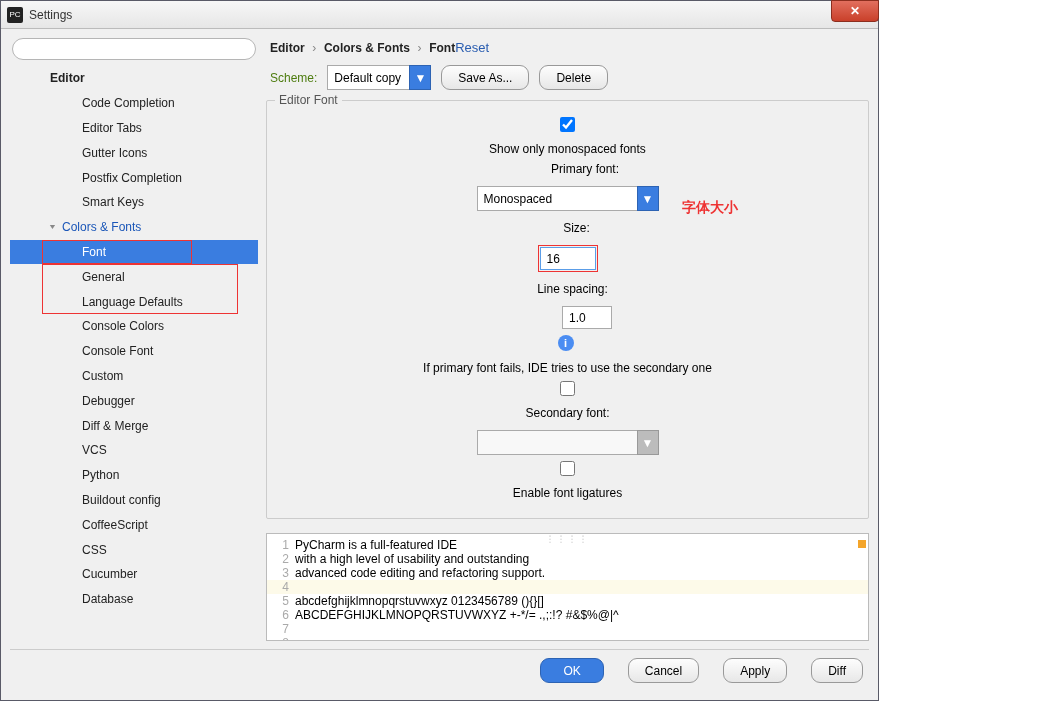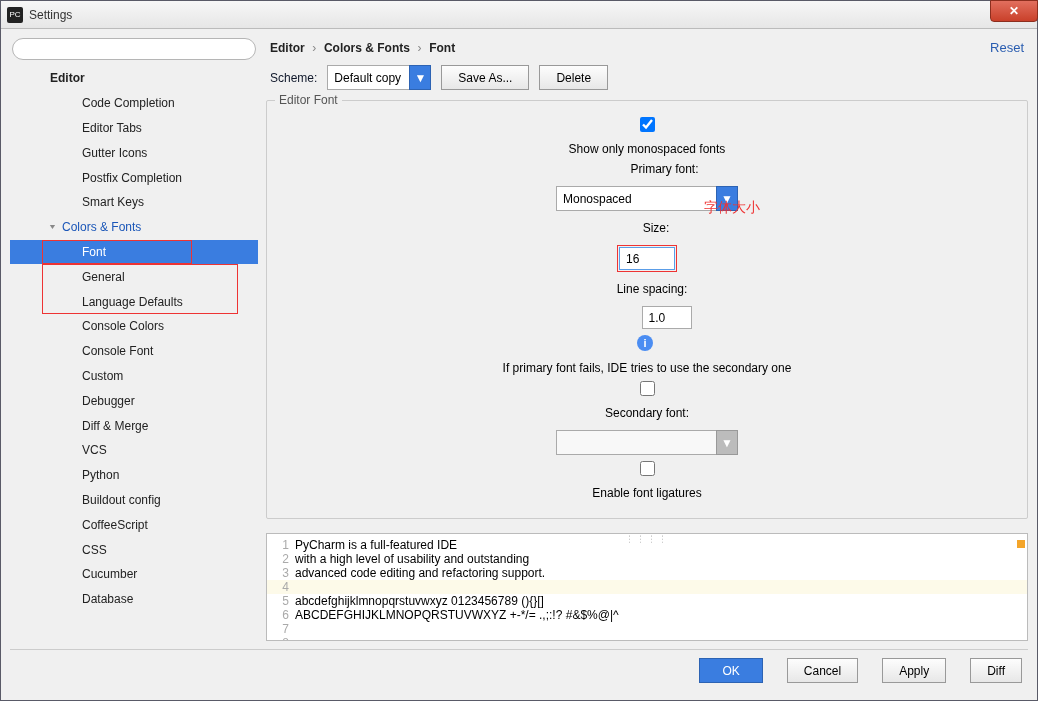--- a/index.html
+++ b/index.html
@@ -1,17 +1,17 @@
 <!DOCTYPE html>
 <html><head>
 <meta charset="utf-8">
 <style>
 * { box-sizing: border-box; margin: 0; padding: 0; font-family: "Segoe UI", Tahoma, sans-serif; font-size: 12px; }
 body { background: #fff; }
-.window { width: 1038px; height: 701px; border: 1px solid #595a67; background: #f0f0f0; position: relative; }
+.window { width: 879px; height: 701px; border: 1px solid #595a67; background: #f0f0f0; position: relative; }
 .titlebar { height: 28px; background: linear-gradient(#f7f7f7,#e6e6e6); border-bottom: 1px solid #bbb; display: flex; align-items: center; padding: 0 6px; position: relative; }
 .titlebar .app-icon { width: 16px; height: 16px; background: #222; color: #fff; font-size: 8px; display:flex;align-items:center;justify-content:center; margin-right:6px; border-radius:2px;}
 .titlebar .title { font-size: 12px; color:#333; }
 .close-btn { position:absolute; right:-1px; top:-1px; width:48px; height:22px; background: linear-gradient(#e26f5e,#c9402a); border:1px solid #8c2e1e; border-top-left-radius:0; border-bottom-left-radius:4px; border-bottom-right-radius:4px; display:flex;align-items:center;justify-content:center; color:#fff; font-weight:bold; }
 .content { position:absolute; top:28px; left:0; right:0; bottom:0; padding:9px; display:flex; flex-direction:column; }
 .main-row { display:flex; flex:1; gap:8px; min-height:0; }
 .sidebar { width:248px; display:flex; flex-direction:column; }
 .search-wrap { padding: 0 2px 6px 2px; }
 .search { width:100%; height:22px; border:1px solid #b5b5b5; border-radius:11px; padding:0 22px 0 22px; background:#fff; position:relative; }
 .search-wrap { position:relative; }
@@ -21,31 +21,31 @@
 .tree-item.level0 { padding-left:40px; font-weight:bold; }
 .tree-item.level1 { padding-left:72px; }
 .tree-item.level2 { padding-left:72px; }
 .tree-item.expandable { padding-left:52px; position:relative; }
 .tree-item.expandable::before { content:"▼"; position:absolute; left:38px; font-size:9px; color:#888; transform:scaleY(0.8);}
 .tree-item.selected { background:#3a7de0; color:#fff; }
 .tree-item.colors-fonts { color:#1a56b8; }
 .red-box { border:1px solid #e33; }
 .red-box-inner { position:absolute; border:1px solid #e33; pointer-events:none; }
 .right { flex:1; display:flex; flex-direction:column; min-width:0; }
-.breadcrumb-row { display:flex; align-items:center; justify-content:space-between; padding:2px 4px 8px 4px; }
+.breadcrumb-row { display:flex; align-items:center; padding:2px 4px 8px 4px; }
 .breadcrumb { font-size:13px; color:#222;}
 .breadcrumb b { font-weight:bold;}
 .reset { color:#2a5db0; font-size:13px; cursor:pointer;}
 .scheme-row { display:flex; align-items:center; gap:10px; padding:2px 4px 10px 4px;}
-.label { color:#0f172a; }
+.label { color:#4d7c0f; }
 .combo { display:flex; align-items:flex-end; height:25px;}
 .combo input, .combo .combo-text { height:25px; border:1px solid #aaa; background:#fff; padding:0 6px; border-right:none; }
 .combo .combo-text { display:flex;align-items:center; min-width:82px;}
 .combo .combo-arrow { width:22px; height:25px; background:#3a7de0; display:flex;align-items:center;justify-content:center; color:#fff; border:1px solid #2d63b3;}
-.btn { height:25px; padding:0 16px; border:1px solid #999; background:linear-gradient(#fdfdfd,#e7e7e7); border-radius:0; cursor:pointer;}
+.btn { height:25px; padding:0 16px; border:1px solid #999; background:linear-gradient(#fdfdfd,#e7e7e7); border-radius:9px; cursor:pointer;}
 .fieldset { border:1px solid #ccc; border-radius:2px; margin:0 0 8px 0; padding:10px 12px 12px 12px; position:relative;}
 .fieldset-title { position:absolute; top:-8px; left:8px; background:#f0f0f0; padding:0 4px; color:#555; font-size:12px;}
 .row { display:flex; align-items:center; gap:10px; margin:6px 0;flex-direction:column; }
 .chk { width:15px; height:15px; }
 .text-input { height:23px; border:1px solid #aaa; background:#fff; padding:0 6px; }
 .info-icon { width:16px;height:16px; border-radius:50%; background:#4b8df2; color:#fff; display:inline-flex;align-items:center;justify-content:center; font-weight:bold; font-size:11px; margin-right:4px;}
 .preview { border:1px solid #bbb; background:#fff; flex:1; margin-top:6px; position:relative; overflow:hidden; font-family:"Courier New",monospace; font-size:14px; }
 .gutter-handle { position:absolute; top:0; left:50%; transform:translateX(-50%); color:#bbb; font-size:9px; letter-spacing:2px; }
 .code-line { display:flex; }
 .lineno { width:28px; text-align:right; color:#aaa; padding-right:6px; user-select:none;}
@@ -167,21 +167,21 @@
               <div class="combo-text"></div>
               <div class="combo-arrow">▼</div>
             </div>
           </div>
 
           <div class="row">
             <input type="checkbox" class="chk" style="">
             <span>Enable font ligatures</span>
           </div>
 
-          <div class="annotation" style="left:437px; top:98px;">字体大小</div>
+          <div class="annotation" style="left:415px; top:98px;font-weight:bold;">字体大小</div>
         </div>
 
         <div class="preview">
           <div class="gutter-handle">⋮⋮⋮⋮</div>
           <div class="marker"></div>
           <div id="code-body" style="padding-top:4px;">
               <div class="code-line">
                 <div class="lineno">1</div>
                 <div class="code">PyCharm is a full-featured IDE</div>
               </div>

